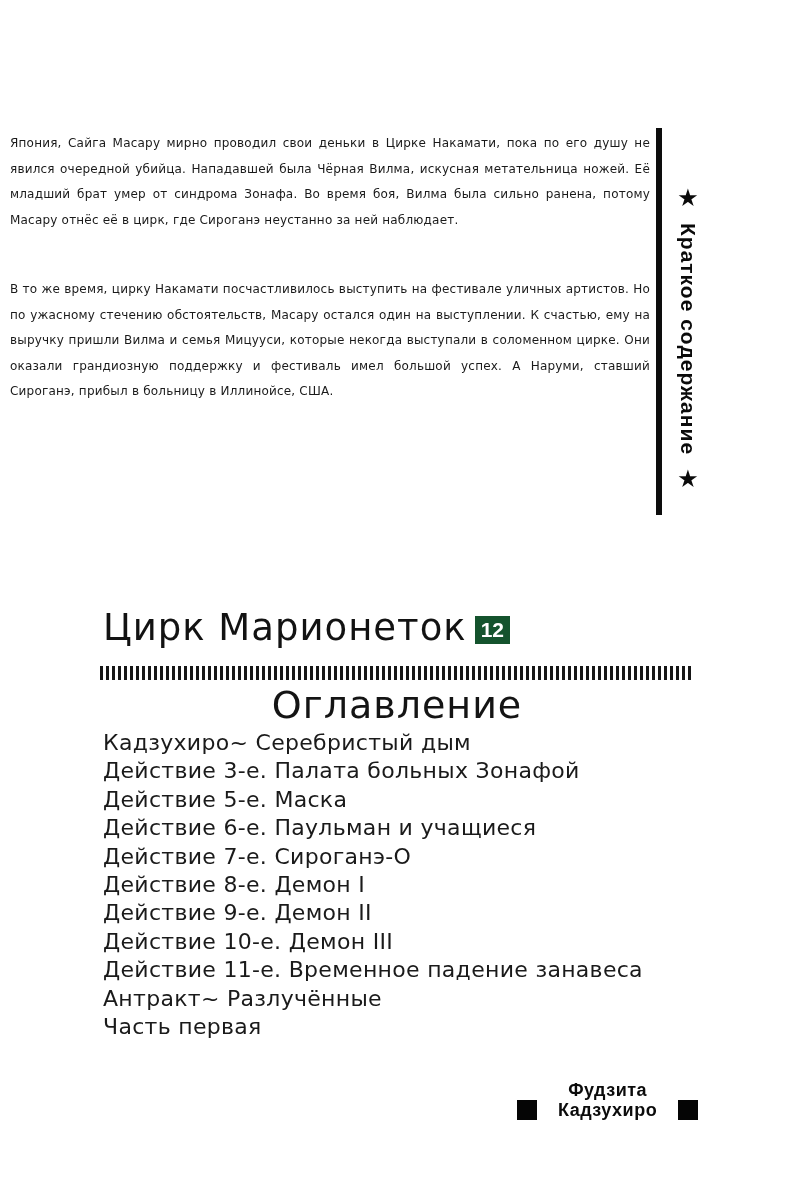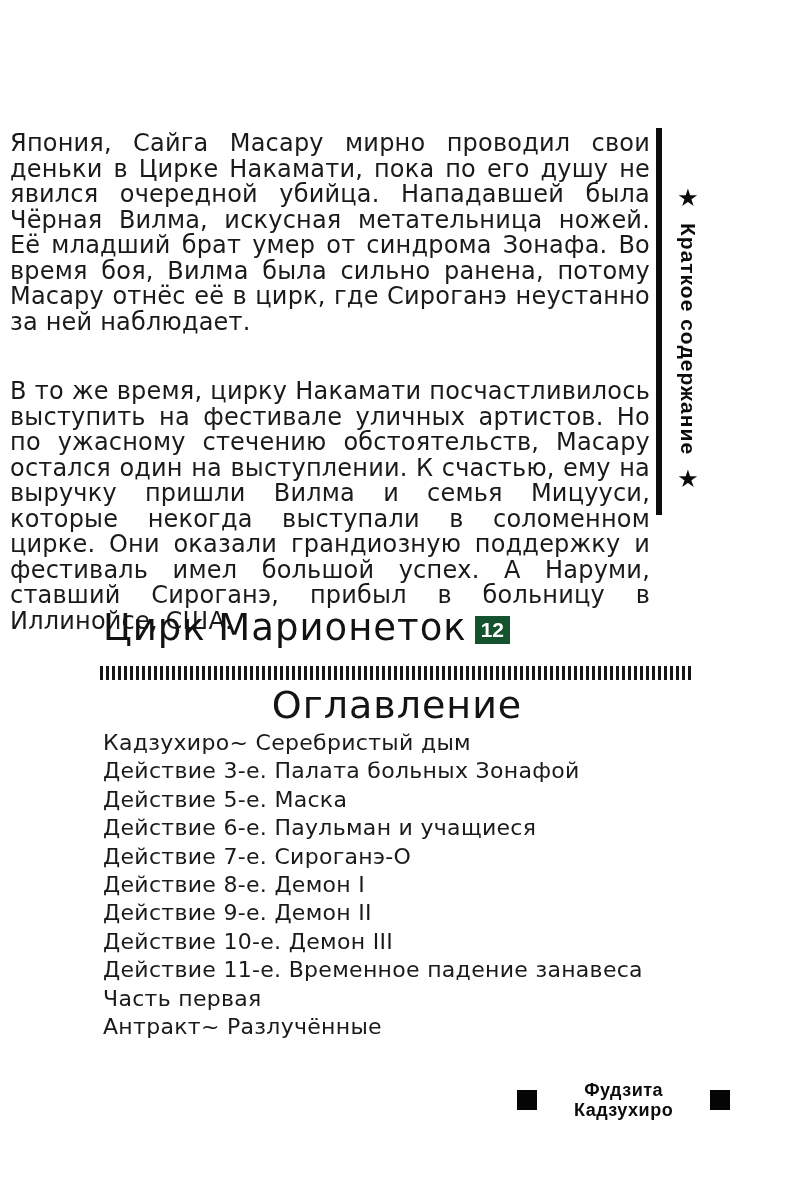--- a/index.html
+++ b/index.html
@@ -13,21 +13,21 @@
     background: #ffffff;
     overflow: hidden;
   }
 
   
   .synopsis {
     position: absolute;
     left: 10px;
     top: 131px;
     width: 640px;
-    font-size: 24px;
+    font-size: 12px;
     line-height: 25.5px;
     text-align: justify;
     color: #1a1a1a;
     letter-spacing: 0.2px;
   }
   .synopsis p + p { margin-top: 44px; }
 
   
   .side-rule {
     position: absolute;
@@ -122,22 +122,22 @@
     letter-spacing: 0.3px;
     white-space: nowrap;
   }
 
   
   .author-block {
     position: absolute;
     left: 517px;
     top: 1080px;
     display: flex;
-    align-items: center;
-    gap: 37px;
+    align-items: flex-end;
+    gap: 21px;
   }
   .square-marker {
     width: 20px;
     height: 20px;
     background: #050505;
   }
   .author-name {
     text-align: center;
     font-family: "Liberation Sans", sans-serif;
     font-weight: 700;
@@ -173,22 +173,22 @@
   <ul class="toc-list">
     <li>Кадзухиро~ Серебристый дым</li>
     <li>Действие 3-е. Палата больных Зонафой</li>
     <li>Действие 5-е. Маска</li>
     <li>Действие 6-е. Паульман и учащиеся</li>
     <li>Действие 7-е. Сироганэ-О</li>
     <li>Действие 8-е. Демон I</li>
     <li>Действие 9-е. Демон II</li>
     <li>Действие 10-е. Демон III</li>
     <li>Действие 11-е. Временное падение занавеса</li>
+    <li>Антракт~ Разлучённые</li>
     <li>Часть первая</li>
-    <li>Антракт~ Разлучённые</li>
   </ul>
 
   <div class="author-block">
     <div class="square-marker"></div>
     <div class="author-name">
       <div>Фудзита</div>
       <div>Кадзухиро</div>
     </div>
     <div class="square-marker"></div>
   </div>

